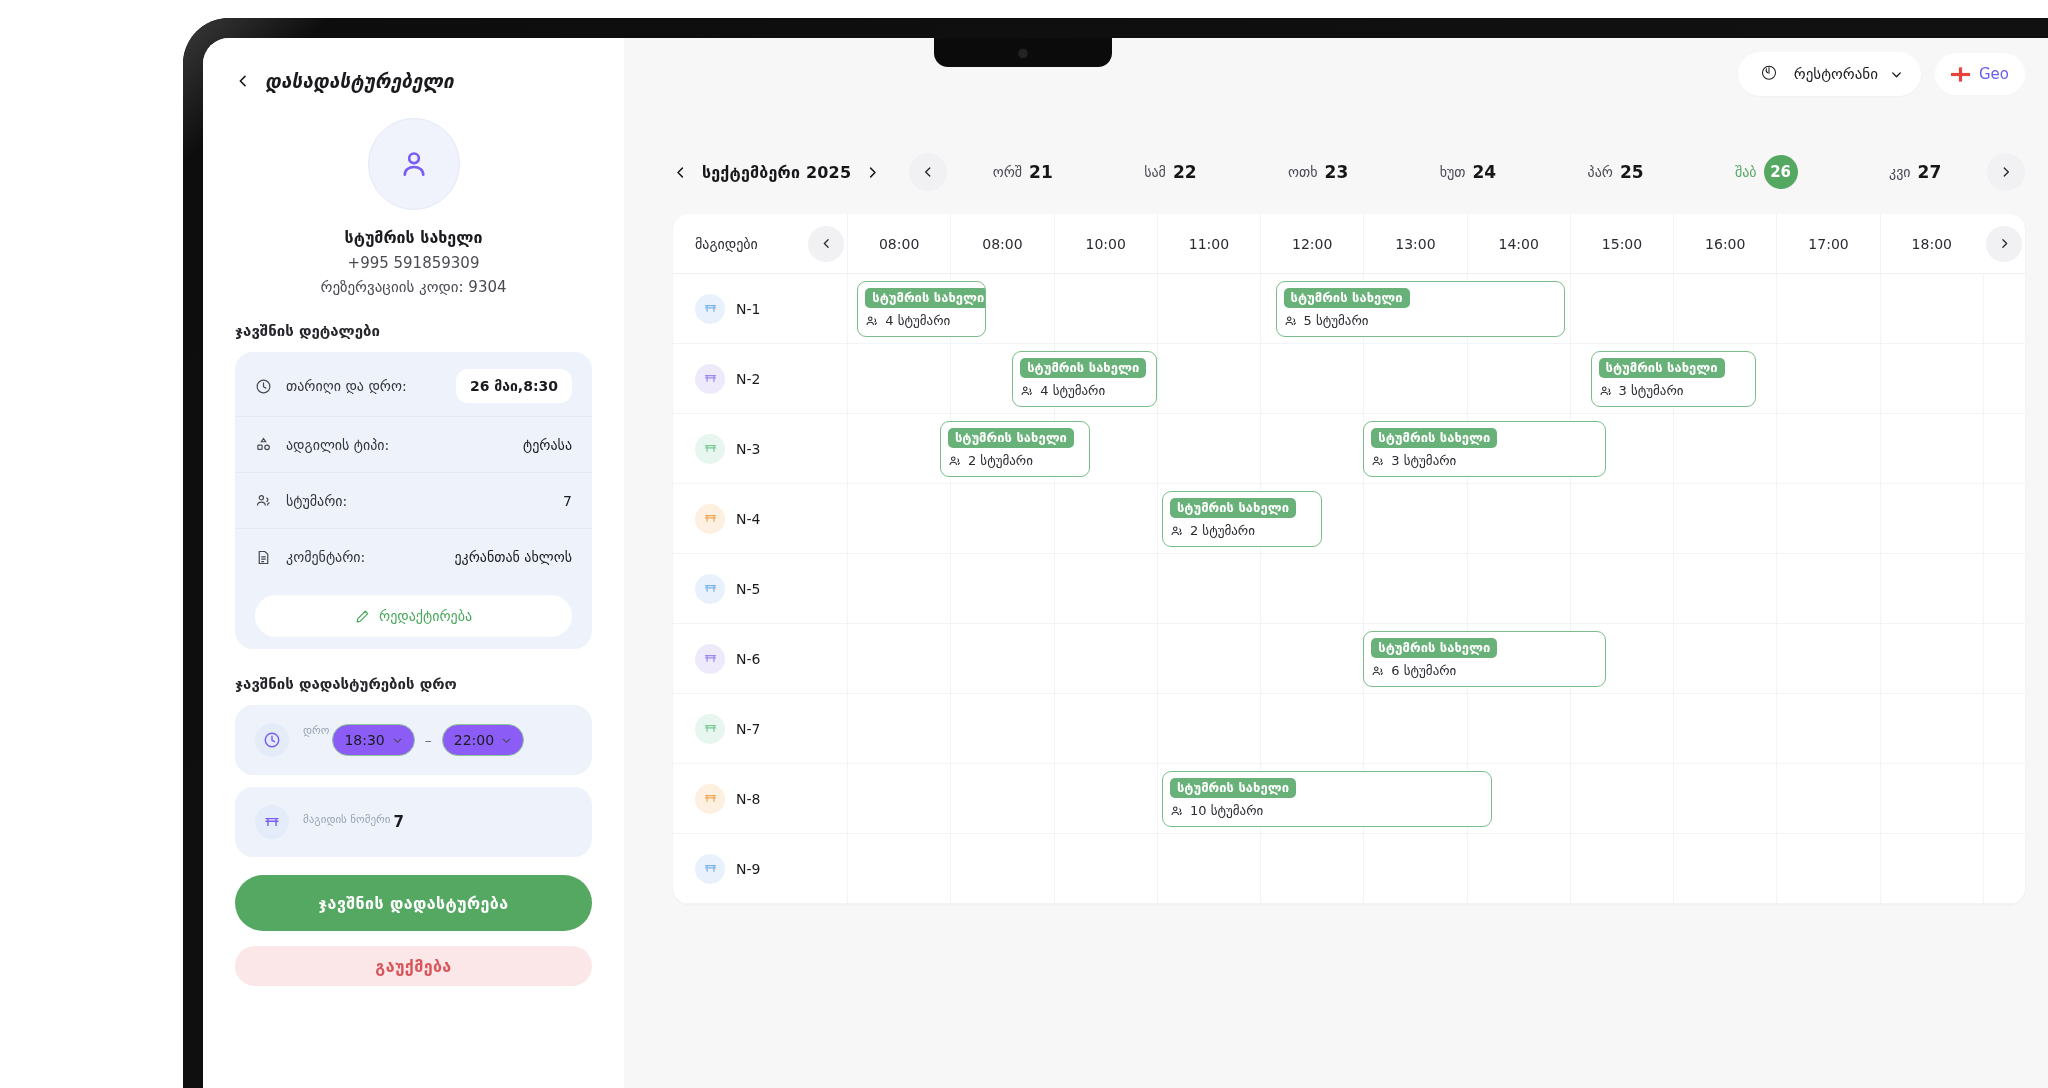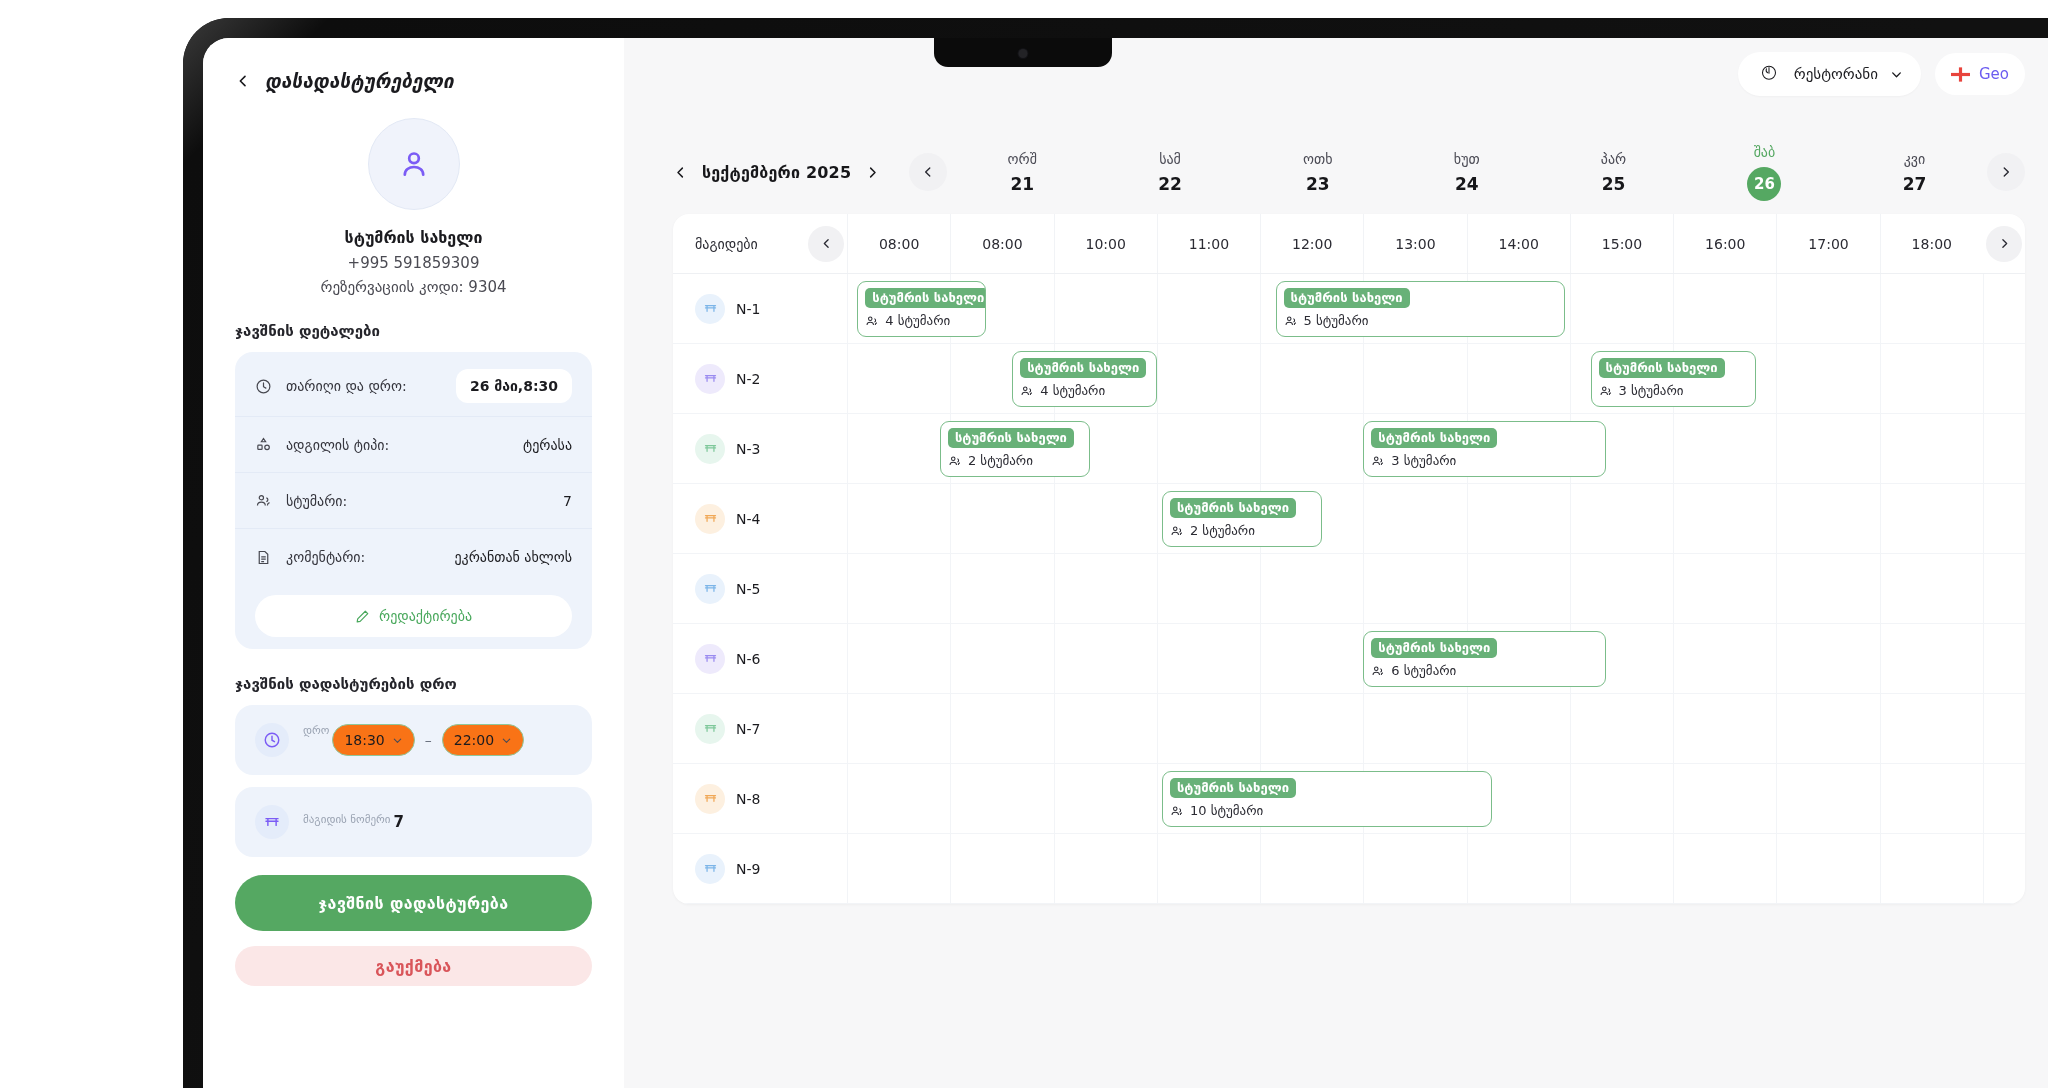--- a/index.html
+++ b/index.html
@@ -101,21 +101,21 @@
     width: 34px; height: 34px; border-radius: 50%;
     background: #e4ecfa; display: flex; align-items: center; justify-content: center;
     flex: 0 0 auto;
   }
   .field-body { display: flex; flex-direction: row; gap: 3px; flex: 1 1 auto; }
   .field-cap { font-size: 11px; color: #9aa3b2; }
   .time-row { display: flex; align-items: center; gap: 10px; }
   .time-select {
     border: 1px solid #8fc79b; border-radius: 16px; height: 32px;
     display: flex; align-items: center; gap: 7px; padding: 3px 11px;
-    font-size: 14px; color: #1b1b1f; background: #f97316; cursor: pointer;
+    font-size: 14px; color: #1b1b1f; background: #8b5cf6; cursor: pointer;
   }
   .dash { color: #6b7280; font-size: 14px; }
   .field-value { font-size: 15px; font-weight: 600; color: #1b1b1f; }
 
   .primary-btn {
     margin-top: 18px; width: 100%; height: 56px; border: none; border-radius: 28px;
     background: #55a862; color: #fff; font-size: 16px; font-weight: 700;
     letter-spacing: .4px; cursor: pointer; font-family: inherit;
   }
   .danger-btn {
@@ -159,21 +159,21 @@
     display: flex; align-items: center; padding: 0 36px; margin-top: 30px; height: 64px;
   }
   .month-nav { display: flex; align-items: center; gap: 14px; width: 236px; }
   .month-label { font-size: 16px; font-weight: 700; color: #17171a; letter-spacing: .2px; }
   .round-ghost {
     width: 38px; height: 38px; border-radius: 50%; background: #f1f1f3;
     display: flex; align-items: center; justify-content: center; cursor: pointer;
     flex: 0 0 auto;
   }
   .days-strip { flex: 1 1 auto; display: flex; align-items: center; justify-content: space-around; }
-  .day-cell { display: flex; flex-direction: column; align-items: center; gap: 7px; cursor: pointer; justify-content: center; }
+  .day-cell { display: flex; flex-direction: row; align-items: center; gap: 7px; cursor: pointer; justify-content: center; }
   .day-name { font-size: 14px; color: #4b4b55; }
   .day-num { font-size: 17px; font-weight: 700; color: #17171a; }
   .day-cell.active .day-name { color: #55a862; }
   .day-cell.active .day-num {
     background: #55a862; color: #fff; width: 34px; height: 34px; border-radius: 50%;
     display: flex; align-items: center; justify-content: center; font-size: 15px;
   }
 
   .grid-card {
     margin: 10px 36px 0 36px; background: #fff; border-radius: 16px;

